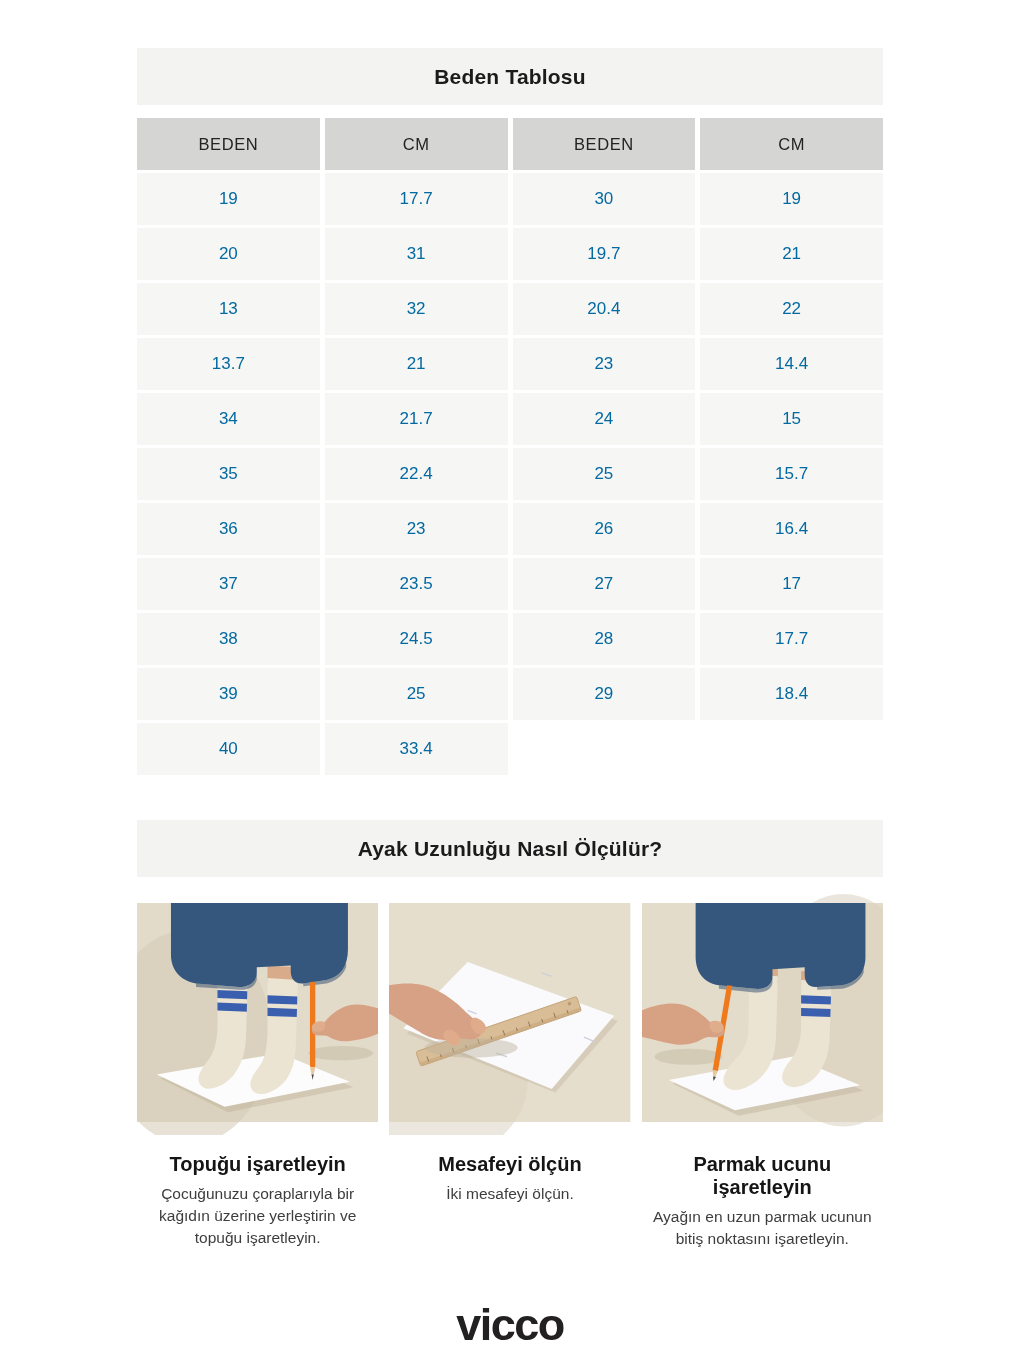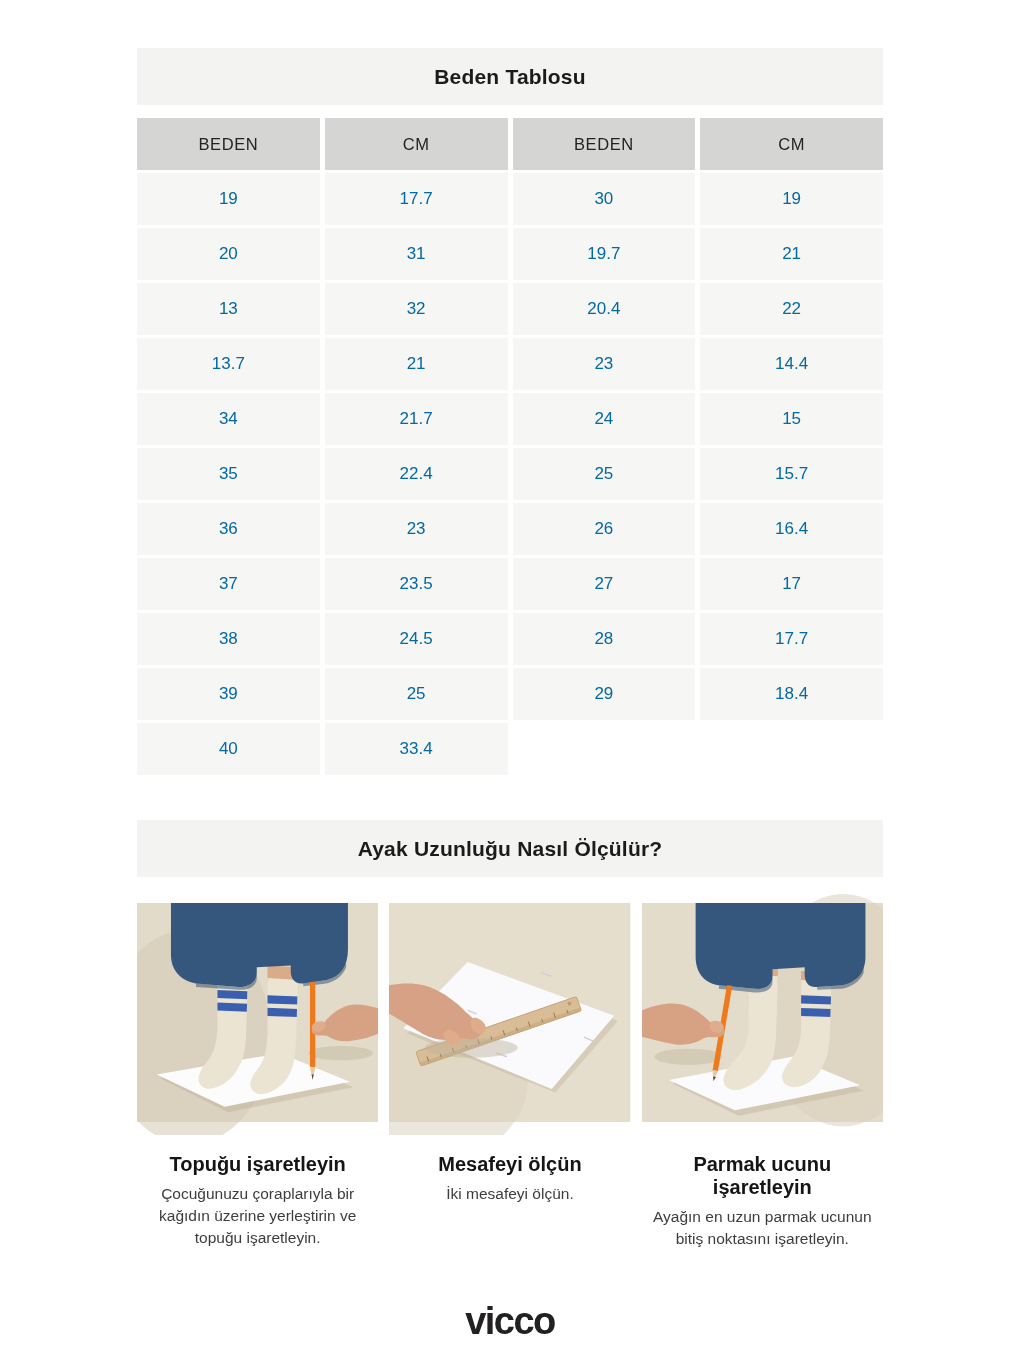--- a/index.html
+++ b/index.html
@@ -17,21 +17,21 @@
   .cell--head{background:#d5d5d4;letter-spacing:.6px;font-size:16.5px;color:#232323;}
 
   .steps{margin:13px 88px 0;display:grid;grid-template-columns:repeat(3,1fr);gap:0 11px;}
   .step{min-width:0;}
   .photo{width:100%;height:245px;overflow:hidden;}
   .photo svg{display:block;width:100%;height:100%;}
   .step-heading{margin:18px 0 0;font-size:20px;font-weight:700;color:#151515;text-align:center;}
   .step-body{margin:7px 0 0;font-size:15.5px;line-height:1.42;color:#3d3d3d;text-align:center;}
 
   .brand{margin-top:52px;text-align:center;}
-  .brand-logo{font-size:38px;font-weight:700;color:#222021;letter-spacing:-1.5px;line-height:1;}
+  .brand-logo{font-size:45px;font-weight:700;color:#222021;letter-spacing:-1.5px;line-height:1;}
 </style>
 </head>
 <body>
 
 <div class="page">
 
   <div class="banner banner--top">
     <h1 class="banner-title">Beden Tablosu</h1>
   </div>
 

